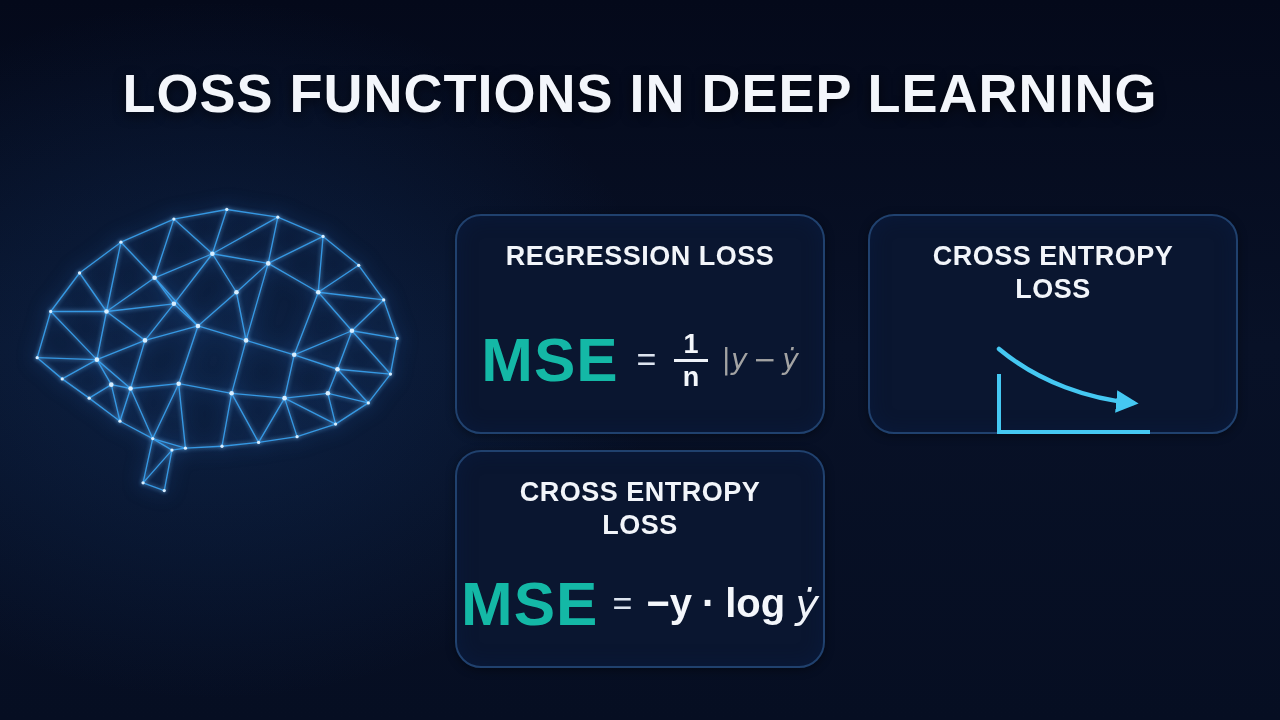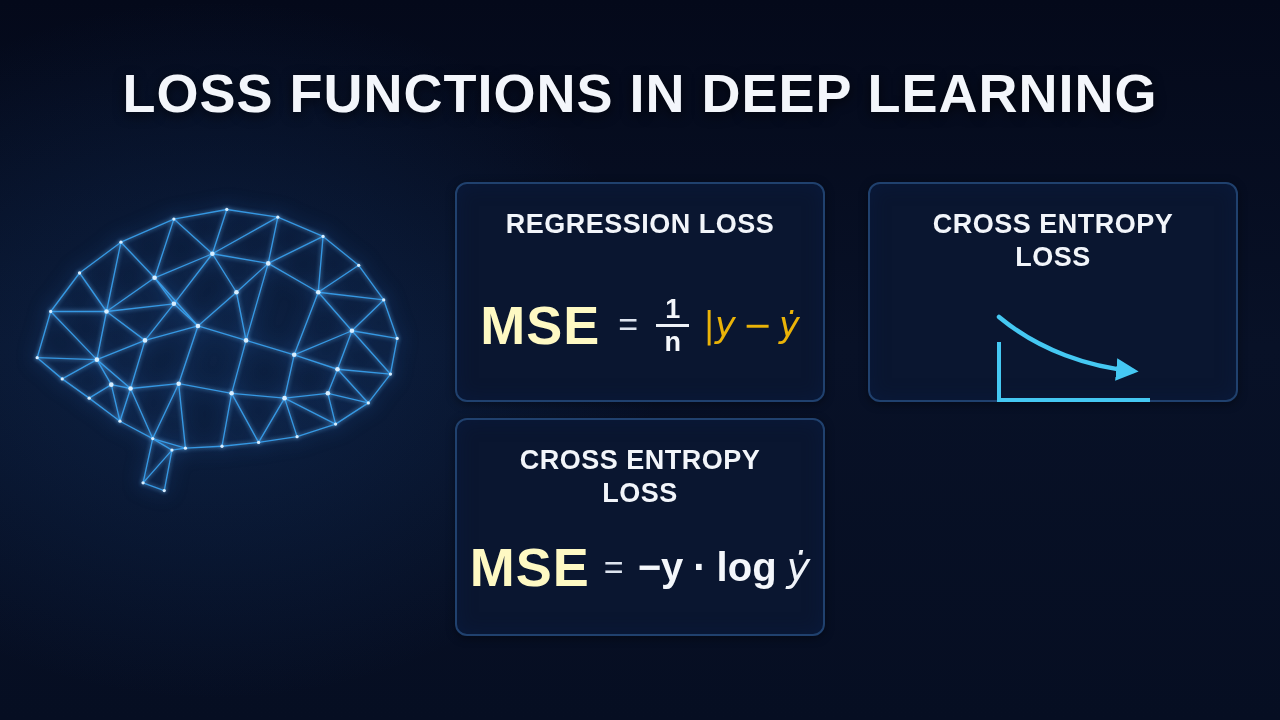--- a/index.html
+++ b/index.html
@@ -11,41 +11,42 @@
       linear-gradient(180deg,#04091a 0%,#081127 48%,#060e22 100%);
   }
   #title{
     position:absolute;left:0;right:0;top:64px;margin:0;text-align:center;
     font-weight:700;font-size:54px;line-height:1.1;letter-spacing:1px;
     color:#f3f6fb;text-shadow:0 3px 12px rgba(0,0,0,.65);
   }
   
   .card{
     position:absolute;width:370px;box-sizing:border-box;
-    background:#0a1630;border:2px solid #20416e;border-radius:12px;
+    background:#0a1630;border:2px solid #20416e;border-radius:26px;
     box-shadow:0 0 18px rgba(10,30,70,.55) inset, 0 2px 10px rgba(0,0,0,.4);
+    margin-top:32px;
   }
   .c1{left:455px;top:182px;height:220px}
   .c2{left:868px;top:182px;height:220px}
   .c3{left:455px;top:418px;height:218px}
   .c4{left:868px;top:418px;height:218px}
   .card-title{
     margin:24px auto 0;max-width:318px;text-align:center;
     font-weight:700;font-size:27px;line-height:1.22;letter-spacing:.5px;color:#f2f5fa;
   }
   
   .formula{position:absolute;left:0;right:0;display:flex;justify-content:center;align-items:center;}
   .f1{top:108px;gap:14px}
   .f3{top:116px;gap:10px}
-  .mse{font-weight:700;font-size:54px;letter-spacing:1px;color:#fef9c3}
+  .mse{font-weight:700;font-size:62px;letter-spacing:1px;color:#14b8a6}
   .eq{font-weight:400;font-size:34px;color:#dde4ef;margin:0 4px}
   .frac{display:inline-flex;flex-direction:column;align-items:center;transform:translateY(2px)}
   .frac .num{font-weight:700;font-size:27px;line-height:1.12;color:#f4f7fb;padding:0 9px;border-bottom:3px solid #eef2f8}
   .frac .den{font-weight:700;font-size:27px;line-height:1.18;color:#f4f7fb}
-  .rhs1{font-size:35px;color:#eab308;font-family:"DejaVu Sans",sans-serif}
+  .rhs1{font-size:28px;color:#a3a3a3;font-family:"DejaVu Sans",sans-serif}
   .rhs1 .it{font-style:italic}
   .rhs1 .up{font-style:normal}
   .bold-part{font-weight:700;font-size:40px;color:#f4f7fb}
   .yhat{font-style:italic;font-weight:400;font-size:40px;color:#eff3f9;font-family:"DejaVu Sans",sans-serif}
   
   .mini-chart{position:absolute}
   .mc2{left:115px;top:125px;width:175px;height:96px}
   .mc4{left:80px;top:82px;width:200px;height:124px}
   .cyan-stroke{stroke:#45c8f2;fill:none}
   

